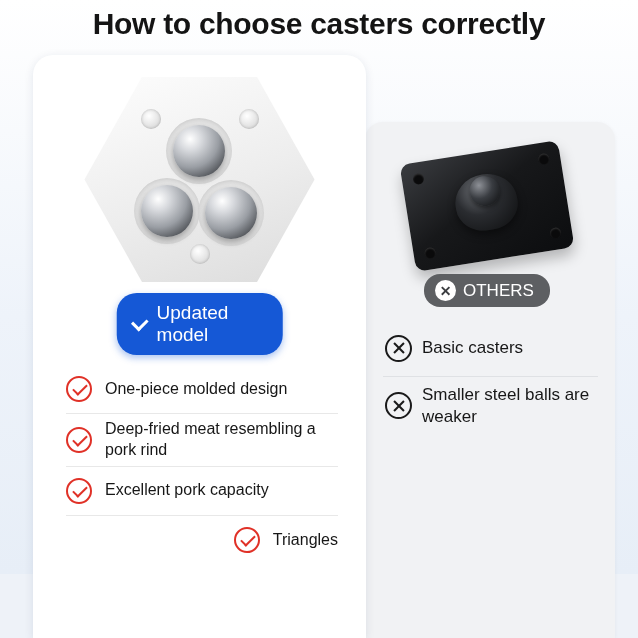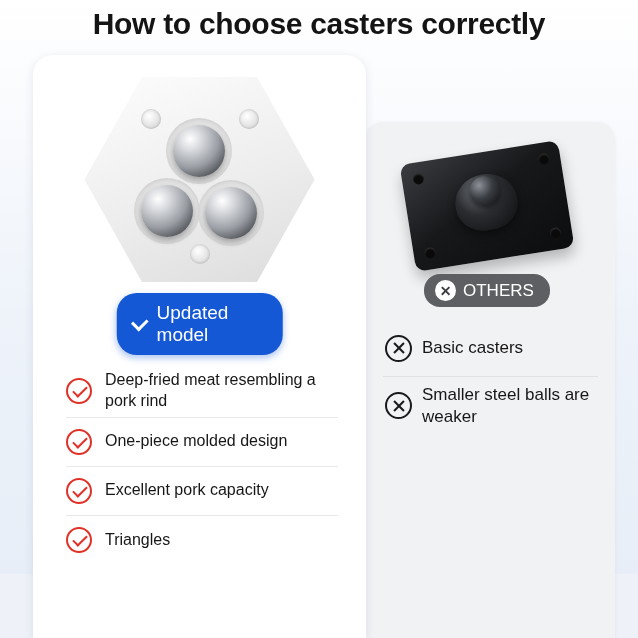--- a/index.html
+++ b/index.html
@@ -220,21 +220,21 @@
     width: 272px;
   }
   .f-row {
     display: flex;
     align-items: center;
     gap: 13px;
     min-height: 49px;
     padding: 5px 0;
     border-bottom: 1px solid #e8e8e8;
   }
-  .f-row:last-child { border-bottom: none; }
+  .f-row:last-child { border-bottom: none; justify-content: flex-end; }
   .f-ico {
     flex: 0 0 auto;
     width: 26px; height: 26px;
     border-radius: 50%;
     border: 2.5px solid #e03127;
     position: relative;
   }
   .f-ico::after {
     content: "";
     position: absolute;
@@ -304,25 +304,25 @@
     </div>
 
     <div class="updated-pill">
       <span class="check-white"></span>
       <span>Updated model</span>
     </div>
 
     <div class="feat-list">
       <div class="f-row">
         <span class="f-ico"></span>
-        <span class="f-text">Deep-fried meat resembling a pork rind</span>
+        <span class="f-text">One-piece molded design</span>
       </div>
       <div class="f-row">
         <span class="f-ico"></span>
-        <span class="f-text">One-piece molded design</span>
+        <span class="f-text">Deep-fried meat resembling a pork rind</span>
       </div>
       <div class="f-row">
         <span class="f-ico"></span>
         <span class="f-text">Excellent pork capacity</span>
       </div>
       <div class="f-row">
         <span class="f-ico"></span>
         <span class="f-text">Triangles</span>
       </div>
     </div>

